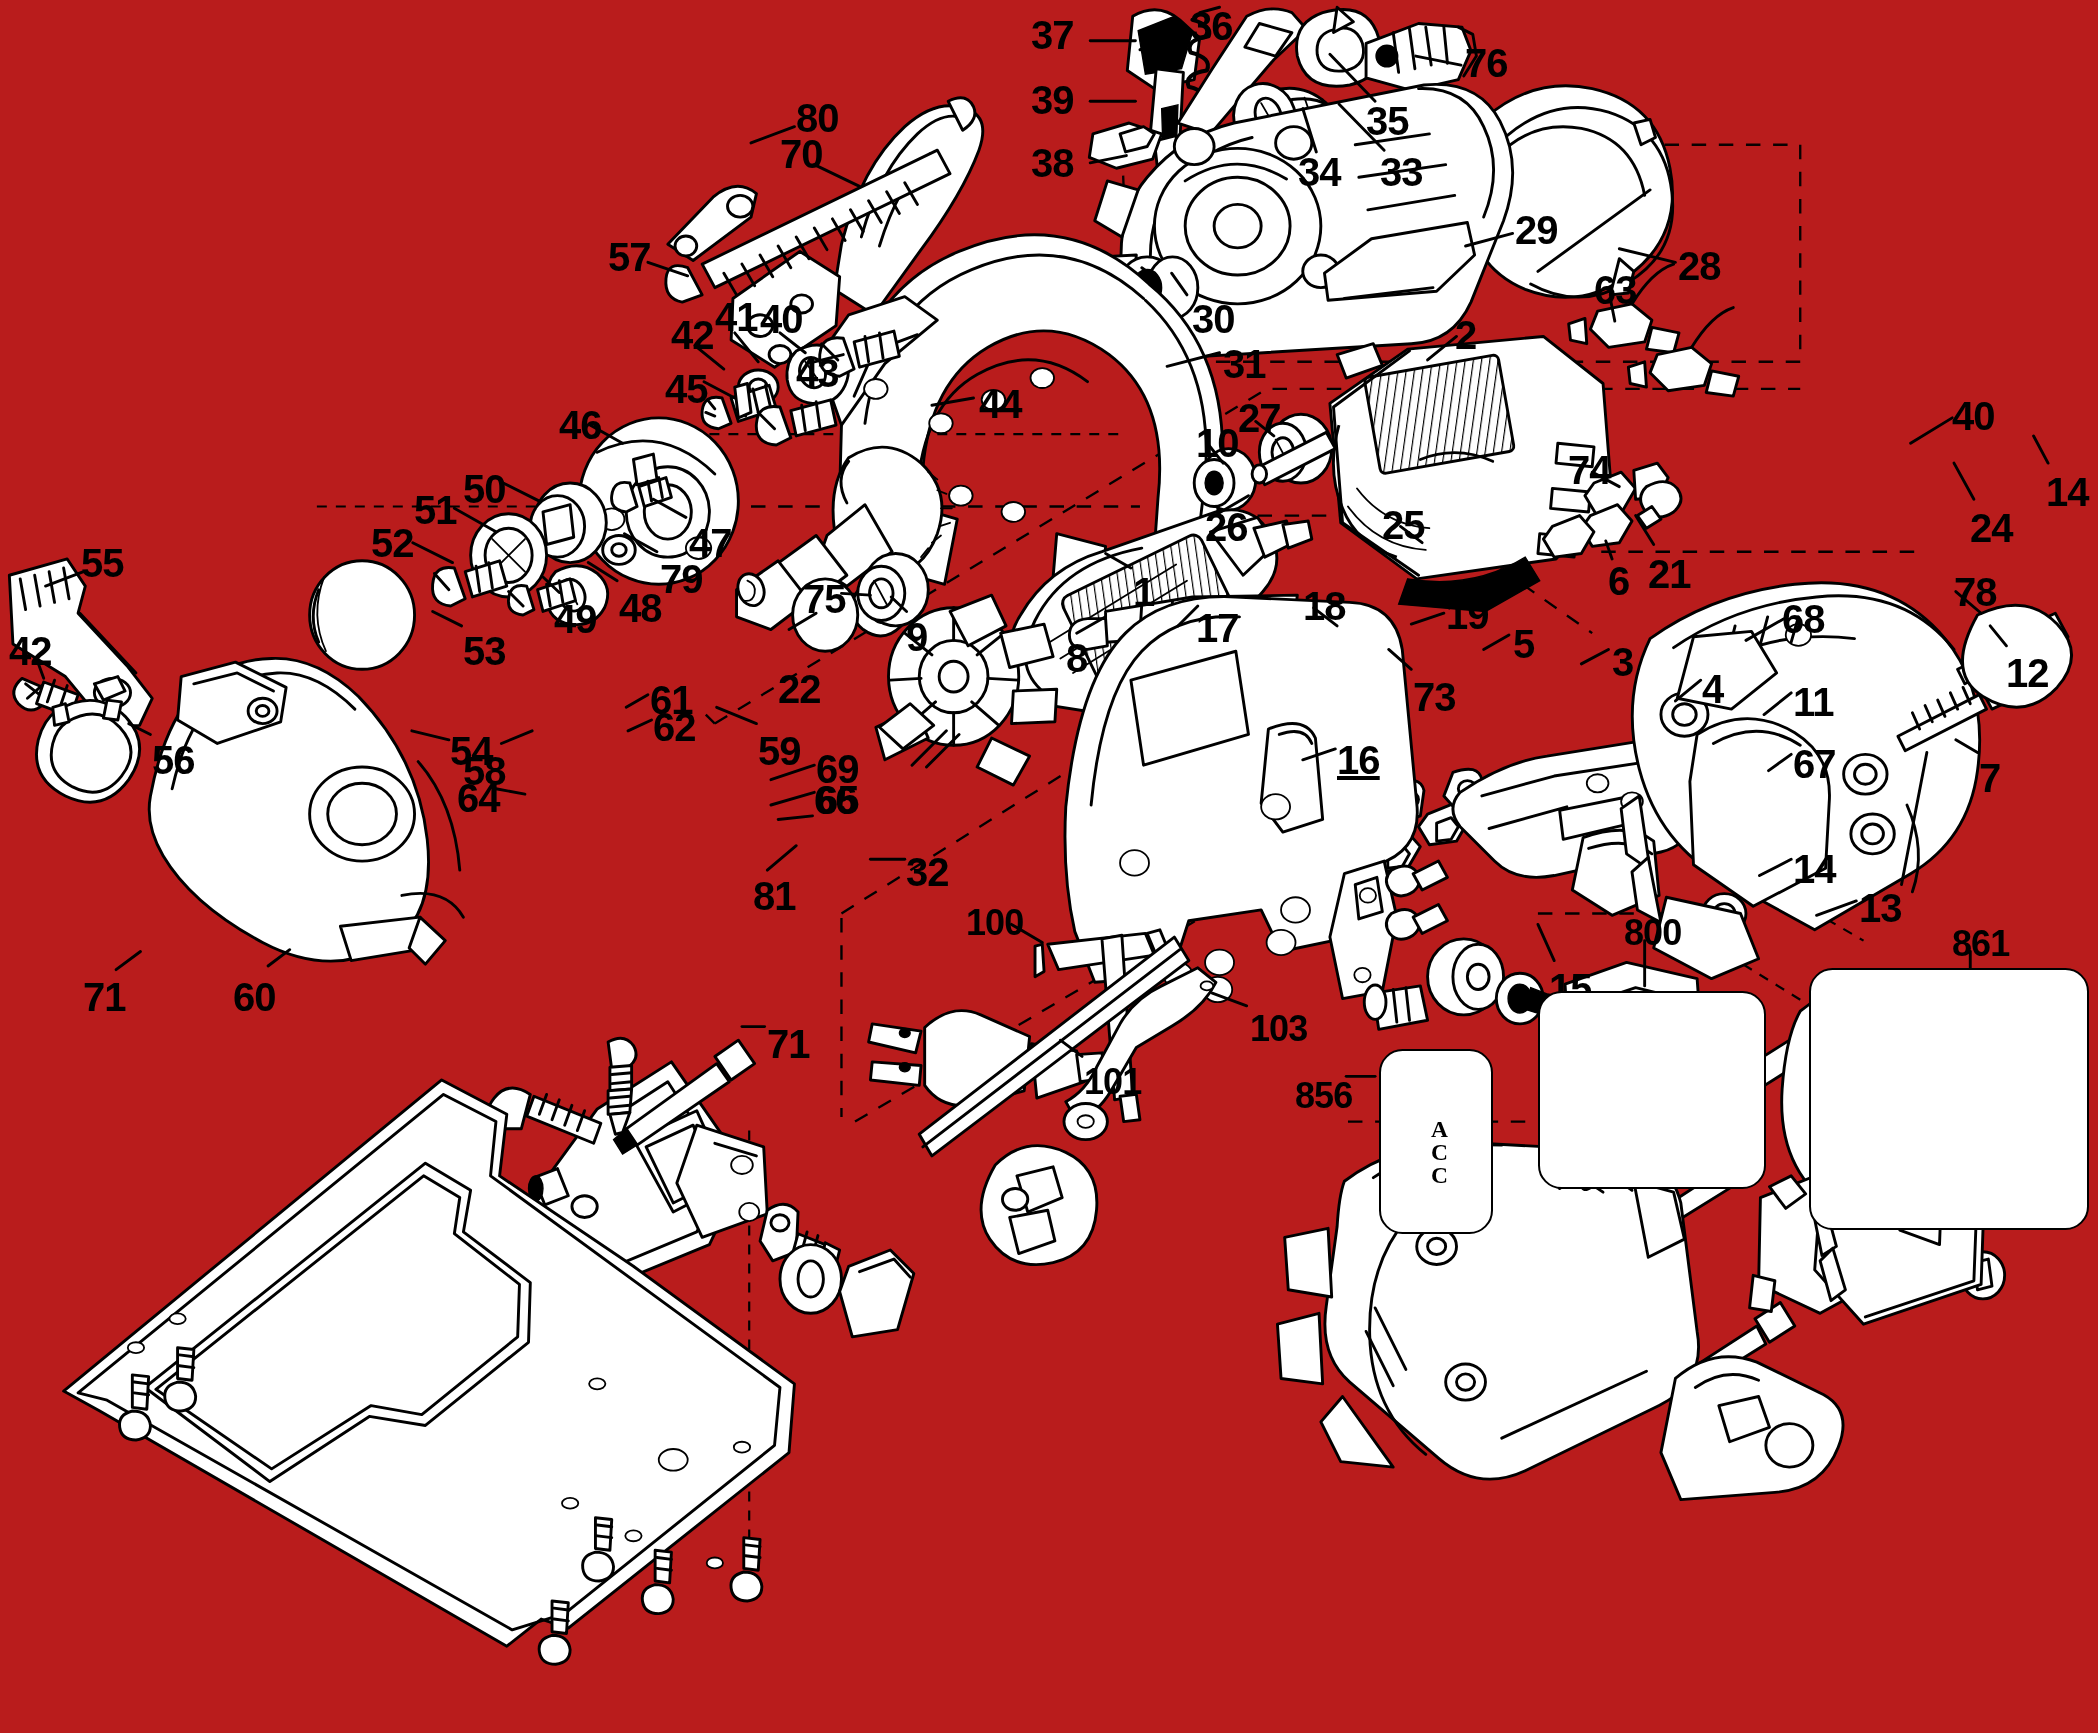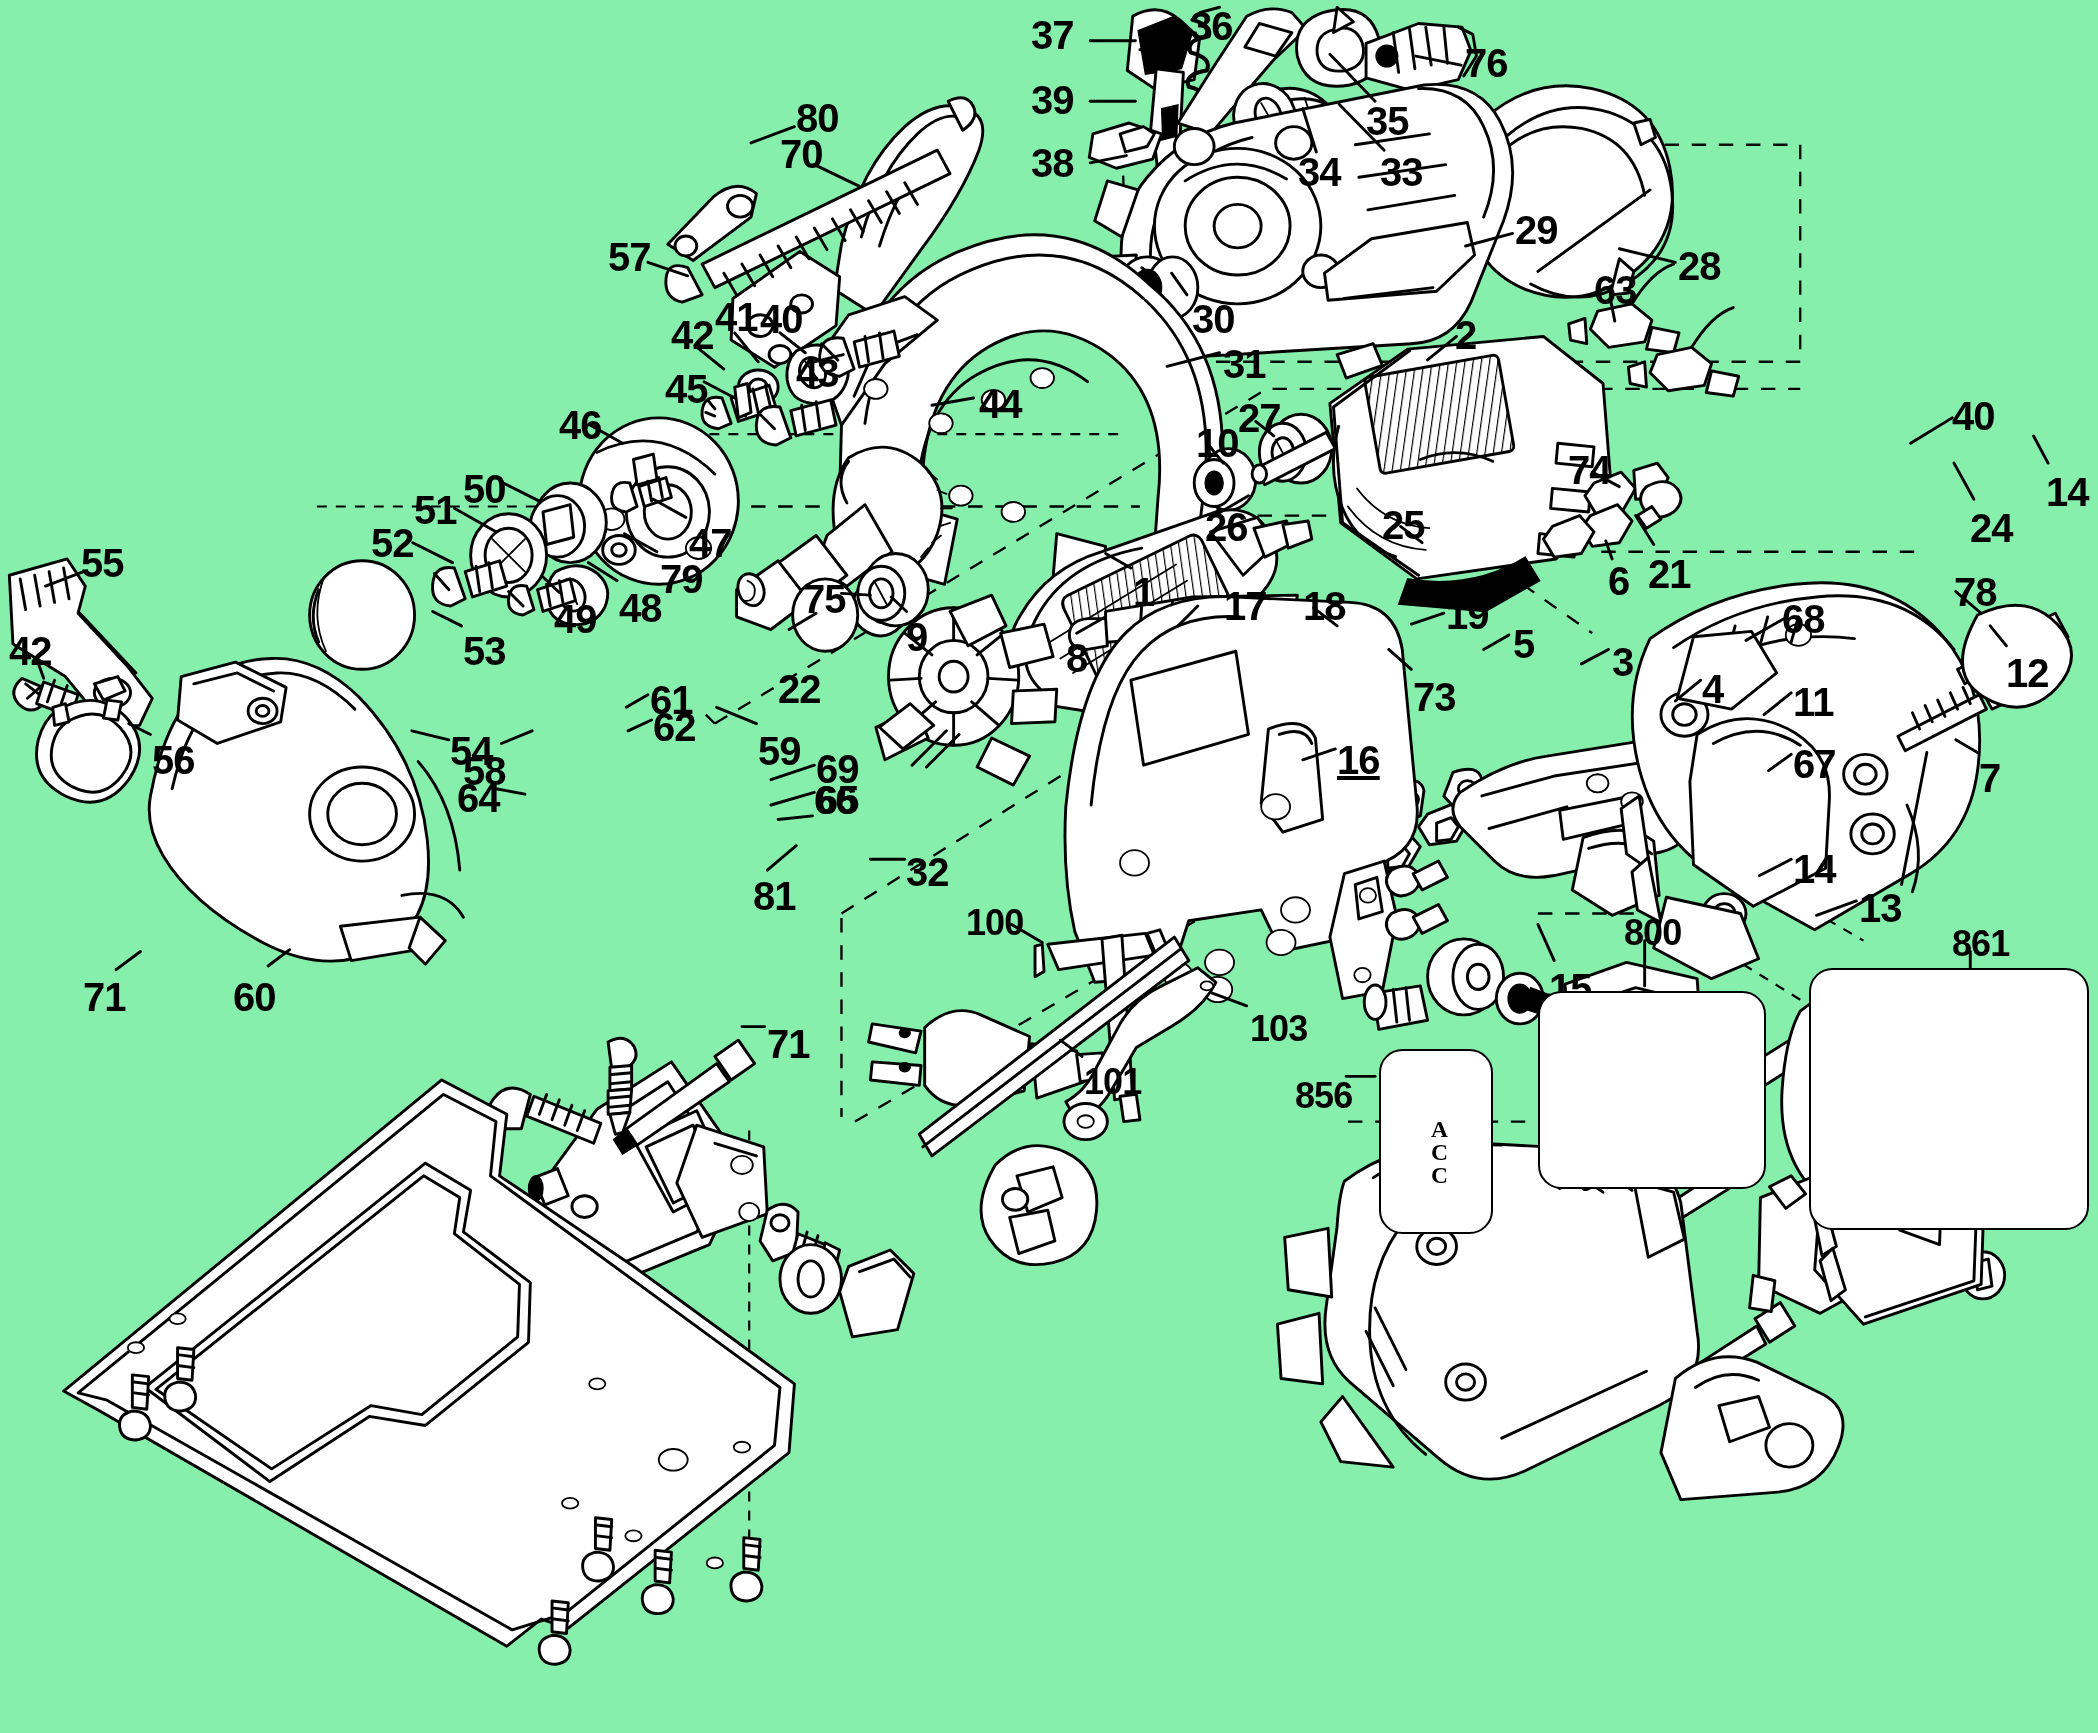--- a/index.html
+++ b/index.html
@@ -48,21 +48,21 @@
     font-size: 23.5px;
     font-weight: 700;
     line-height: 0.98;
     color: #000;
     text-align: center;
   }
 </style>
 </head>
 <body>
 
-<div id="diagram-root" style="background: #86efac;">
+<div id="diagram-root" style="background: #b91c1c;">
 
   <svg id="art-layer" viewBox="0 0 2320 1916" xmlns="http://www.w3.org/2000/svg">
     <defs>
       <style>
         .ln   { fill:none; stroke:#000; stroke-width:3.2; stroke-linejoin:round; stroke-linecap:round; }
         .lnT  { fill:none; stroke:#000; stroke-width:2.0; stroke-linejoin:round; stroke-linecap:round; }
         .lnH  { fill:none; stroke:#000; stroke-width:4.5; stroke-linejoin:round; stroke-linecap:round; }
         .fillW{ fill:#fff; stroke:#000; stroke-width:3.2; stroke-linejoin:round; }
         .fillWt{ fill:#fff; stroke:#000; stroke-width:2.0; stroke-linejoin:round; }
         .fillK{ fill:#000; stroke:#000; stroke-width:1.5; }
@@ -950,21 +950,21 @@
       <div class="callout" style="left: 1648px; top: 554px;">21</div>
       <div class="callout" style="left: 660px; top: 559px;">79</div>
       <div class="callout" style="left: 81px; top: 543px;">55</div>
       <div class="callout" style="left: 1608px; top: 561px;">6</div>
       <div class="callout" style="left: 619px; top: 588px;">48</div>
       <div class="callout" style="left: 1954px; top: 572px;">78</div>
       <div class="callout" style="left: 554px; top: 599px;">49</div>
       <div class="callout" style="left: 1782px; top: 599px;">68</div>
       <div class="callout" style="left: 803px; top: 579px;">75</div>
       <div class="callout" style="left: 1133px; top: 572px;">1</div>
-      <div class="callout" style="left: 1196px; top: 586px; margin-left: 28px;">17</div>
+      <div class="callout" style="left: 1196px; top: 608px;">17</div>
       <div class="callout" style="left: 1303px; top: 586px;">18</div>
       <div class="callout" style="left: 9px; top: 631px;">42</div>
       <div class="callout" style="left: 463px; top: 631px;">53</div>
       <div class="callout" style="left: 778px; top: 633px; margin-top: 36px;">22</div>
       <div class="callout" style="left: 906px; top: 617px;">9</div>
       <div class="callout" style="left: 1446px; top: 595px;">19</div>
       <div class="callout" style="left: 1513px; top: 624px;">5</div>
       <div class="callout" style="left: 1066px; top: 638px;">8</div>
       <div class="callout" style="left: 1612px; top: 642px;">3</div>
       <div class="callout" style="left: 2006px; top: 653px;">12</div>

